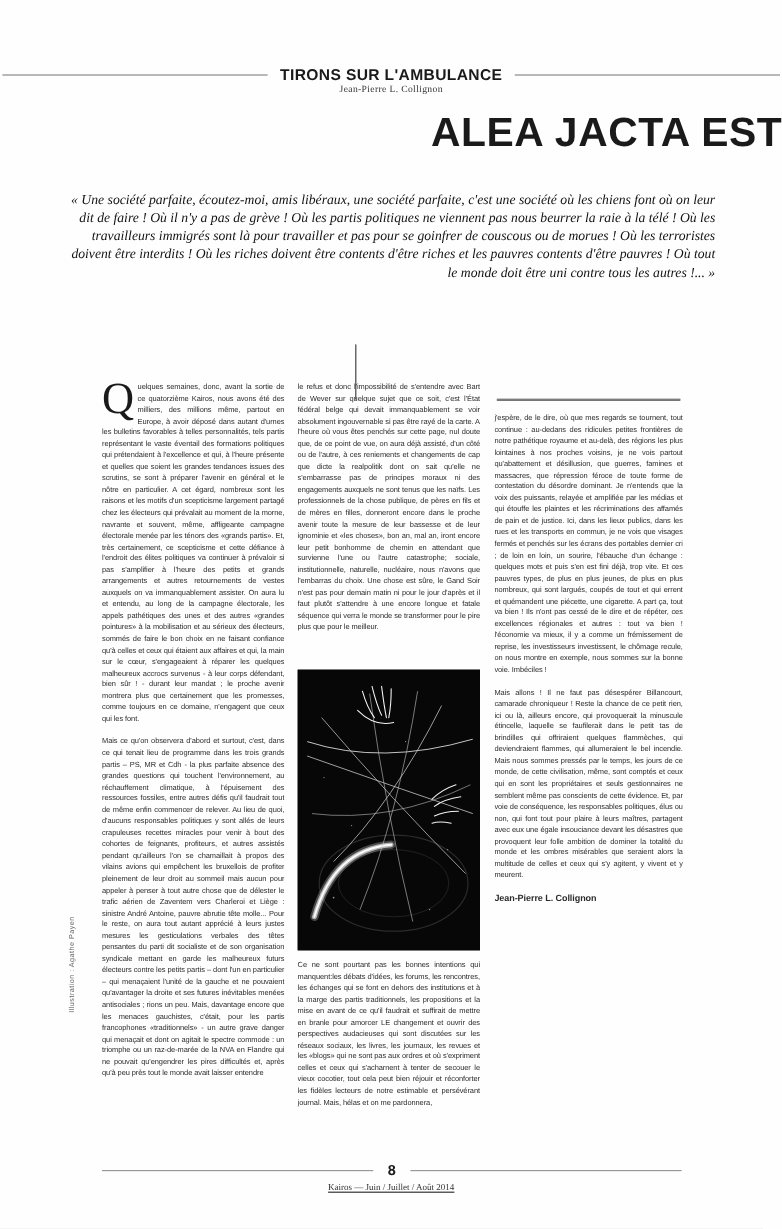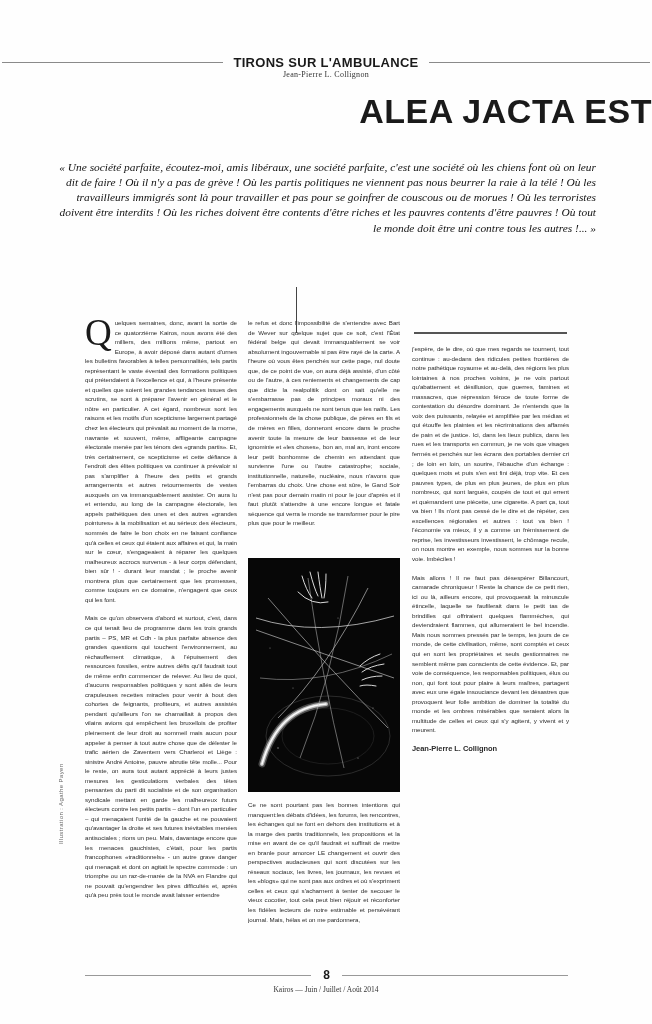--- a/index.html
+++ b/index.html
@@ -73,21 +73,21 @@
   }
   
   .footer-row {
     position:absolute; top:968px; left:85px; width:483px;
     display:flex; align-items:center; gap:12px;
   }
   .footer-row .rule { flex:1; height:1px; background:#999; }
   .page-number { font-size:12px; font-weight:700; }
   .issue-line {
     position:absolute; top:985px; left:0; width:652px; text-align:center;
-    font-family:"Liberation Serif", serif; font-size:7.5px; color:#333;
+    font-family:"Liberation Serif", serif; font-size:7.5px; color:#333;text-decoration:underline;
   }
 </style>
 </head>
 <body>
 
 <div class="page">
 
   <div class="rubric-row">
     <div class="rule"></div>
     <div class="rubric">TIRONS SUR L'AMBULANCE</div>

